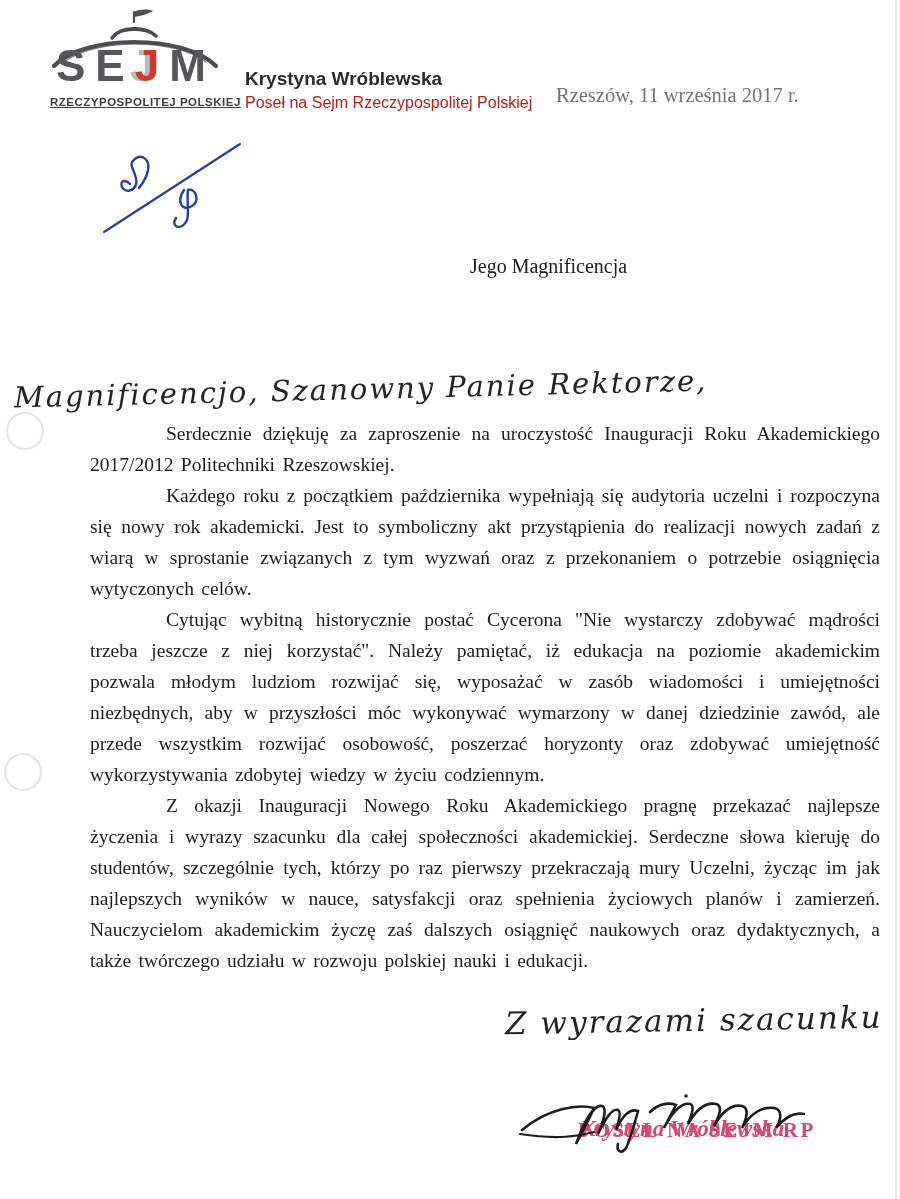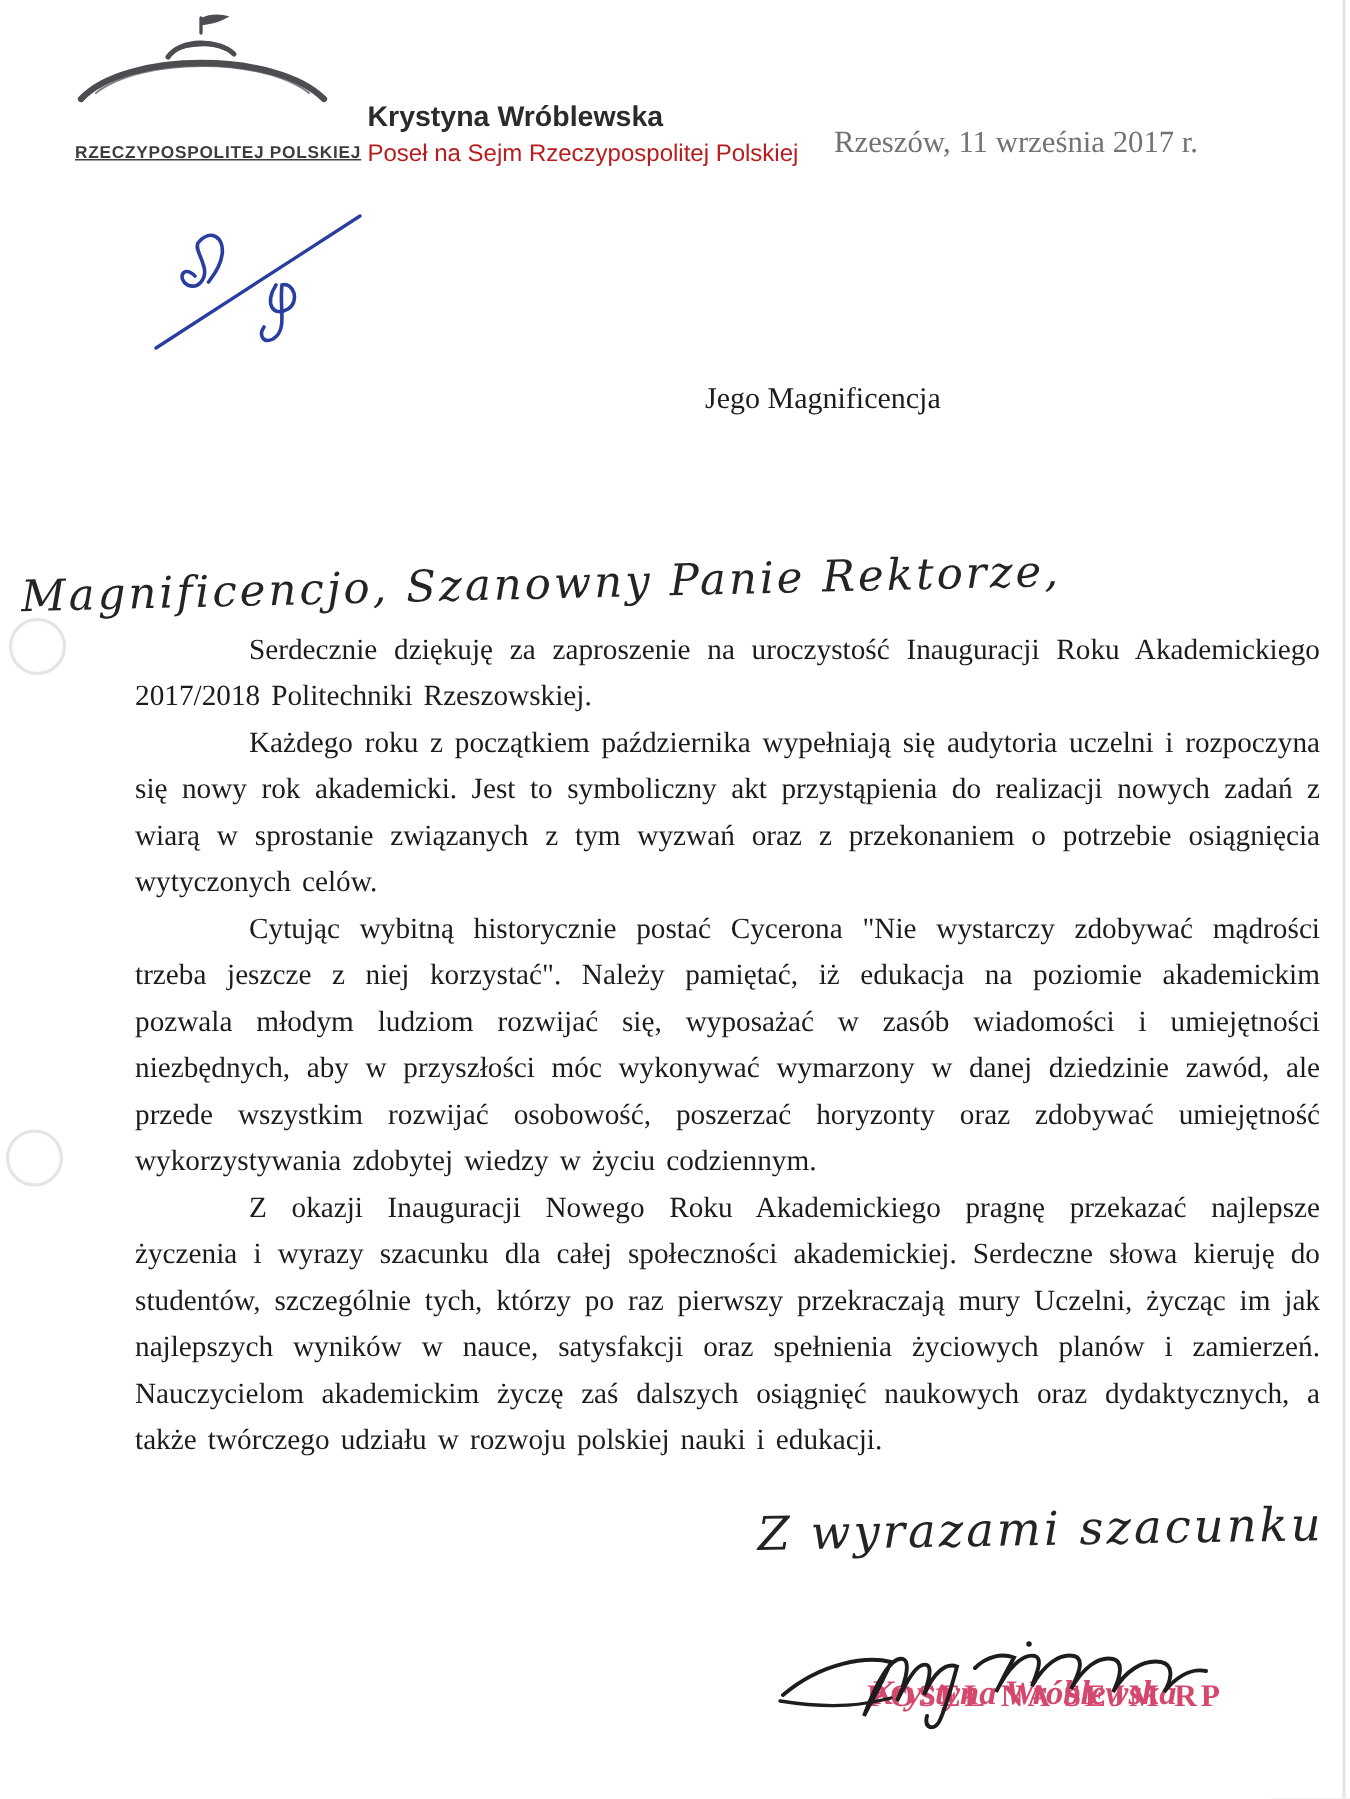--- a/index.html
+++ b/index.html
@@ -97,20 +97,21 @@
 
   <div class="logo">
     <svg class="logo-dome" viewBox="0 0 170 62" fill="none">
       <path d="M84 14 L84 4" stroke="#4c4d50" stroke-width="2.2" stroke-linecap="round"></path>
       <path d="M84 4 C90 1 97 1 103 3 C98 6 92 8 84 9 Z" fill="#4c4d50"></path>
       <path d="M62 30 C70 18 96 18 106 28" stroke="#4c4d50" stroke-width="3.4" stroke-linecap="round"></path>
       <path d="M66 26 C76 21 92 21 100 25" stroke="#4c4d50" stroke-width="1.6" stroke-linecap="round"></path>
       <path d="M4 58 C34 26 134 26 166 58" stroke="#4c4d50" stroke-width="4.2" stroke-linecap="round"></path>
       <path d="M14 54 C44 30 126 30 156 54" stroke="#4c4d50" stroke-width="1.4" stroke-linecap="round" opacity=".7"></path>
     </svg>
+    <div class="logo-letters"><span>S</span><span>E</span><span class="j">J</span><span>M</span></div>
     <div class="logo-sub">RZECZYPOSPOLITEJ POLSKIEJ</div>
   </div>
 
   <div class="sender">
     <div class="sender-name">Krystyna Wróblewska</div>
     <div class="sender-title">Poseł na Sejm Rzeczypospolitej Polskiej</div>
   </div>
 
   <div class="dateline">Rzeszów, 11 września 2017 r.</div>
 
@@ -120,21 +121,21 @@
     <path d="M92 58 C84 70 90 80 100 74 C108 69 104 56 96 58 C94 74 100 88 90 94 C84 97 80 92 84 86" stroke="#2a3da0" stroke-width="2.4" stroke-linecap="round"></path>
   </svg>
 
   <div class="recipient">
     <div>Jego Magnificencja</div>
   </div>
 
   <div class="hand salutation">Magnificencjo, Szanowny Panie Rektorze,</div>
 
   <div class="body-text">
-    <p>Serdecznie dziękuję za zaproszenie na uroczystość Inauguracji Roku Akademickiego 2017/2018 Politechniki Rzeszowskiej.</p>
+    <p>Serdecznie dziękuję za zaproszenie na uroczystość Inauguracji Roku Akademickiego 2017/2012 Politechniki Rzeszowskiej.</p>
     <p>Każdego roku z początkiem października wypełniają się audytoria uczelni i rozpoczyna się nowy rok akademicki. Jest to symboliczny akt przystąpienia do realizacji nowych zadań z wiarą w sprostanie związanych z tym wyzwań oraz z przekonaniem o potrzebie osiągnięcia wytyczonych celów.</p>
     <p>Cytując wybitną historycznie postać Cycerona "Nie wystarczy zdobywać mądrości trzeba jeszcze z niej korzystać". Należy pamiętać, iż edukacja na poziomie akademickim pozwala młodym ludziom rozwijać się, wyposażać w zasób wiadomości i umiejętności niezbędnych, aby w przyszłości móc wykonywać wymarzony w danej dziedzinie zawód, ale przede wszystkim rozwijać osobowość, poszerzać horyzonty oraz zdobywać umiejętność wykorzystywania zdobytej wiedzy w życiu codziennym.</p>
     <p>Z okazji Inauguracji Nowego Roku Akademickiego pragnę przekazać najlepsze życzenia i wyrazy szacunku dla całej społeczności akademickiej. Serdeczne słowa kieruję do studentów, szczególnie tych, którzy po raz pierwszy przekraczają mury Uczelni, życząc im jak najlepszych wyników w nauce, satysfakcji oraz spełnienia życiowych planów i zamierzeń. Nauczycielom akademickim życzę zaś dalszych osiągnięć naukowych oraz dydaktycznych, a także twórczego udziału w rozwoju polskiej nauki i edukacji.</p>
   </div>
 
   <div class="hand closing-hand">Z wyrazami szacunku</div>
 
   <div class="stamp-line1">POSEŁ NA SEJM RP</div>
   <div class="stamp-name">Krystyna Wróblewska</div>
 

